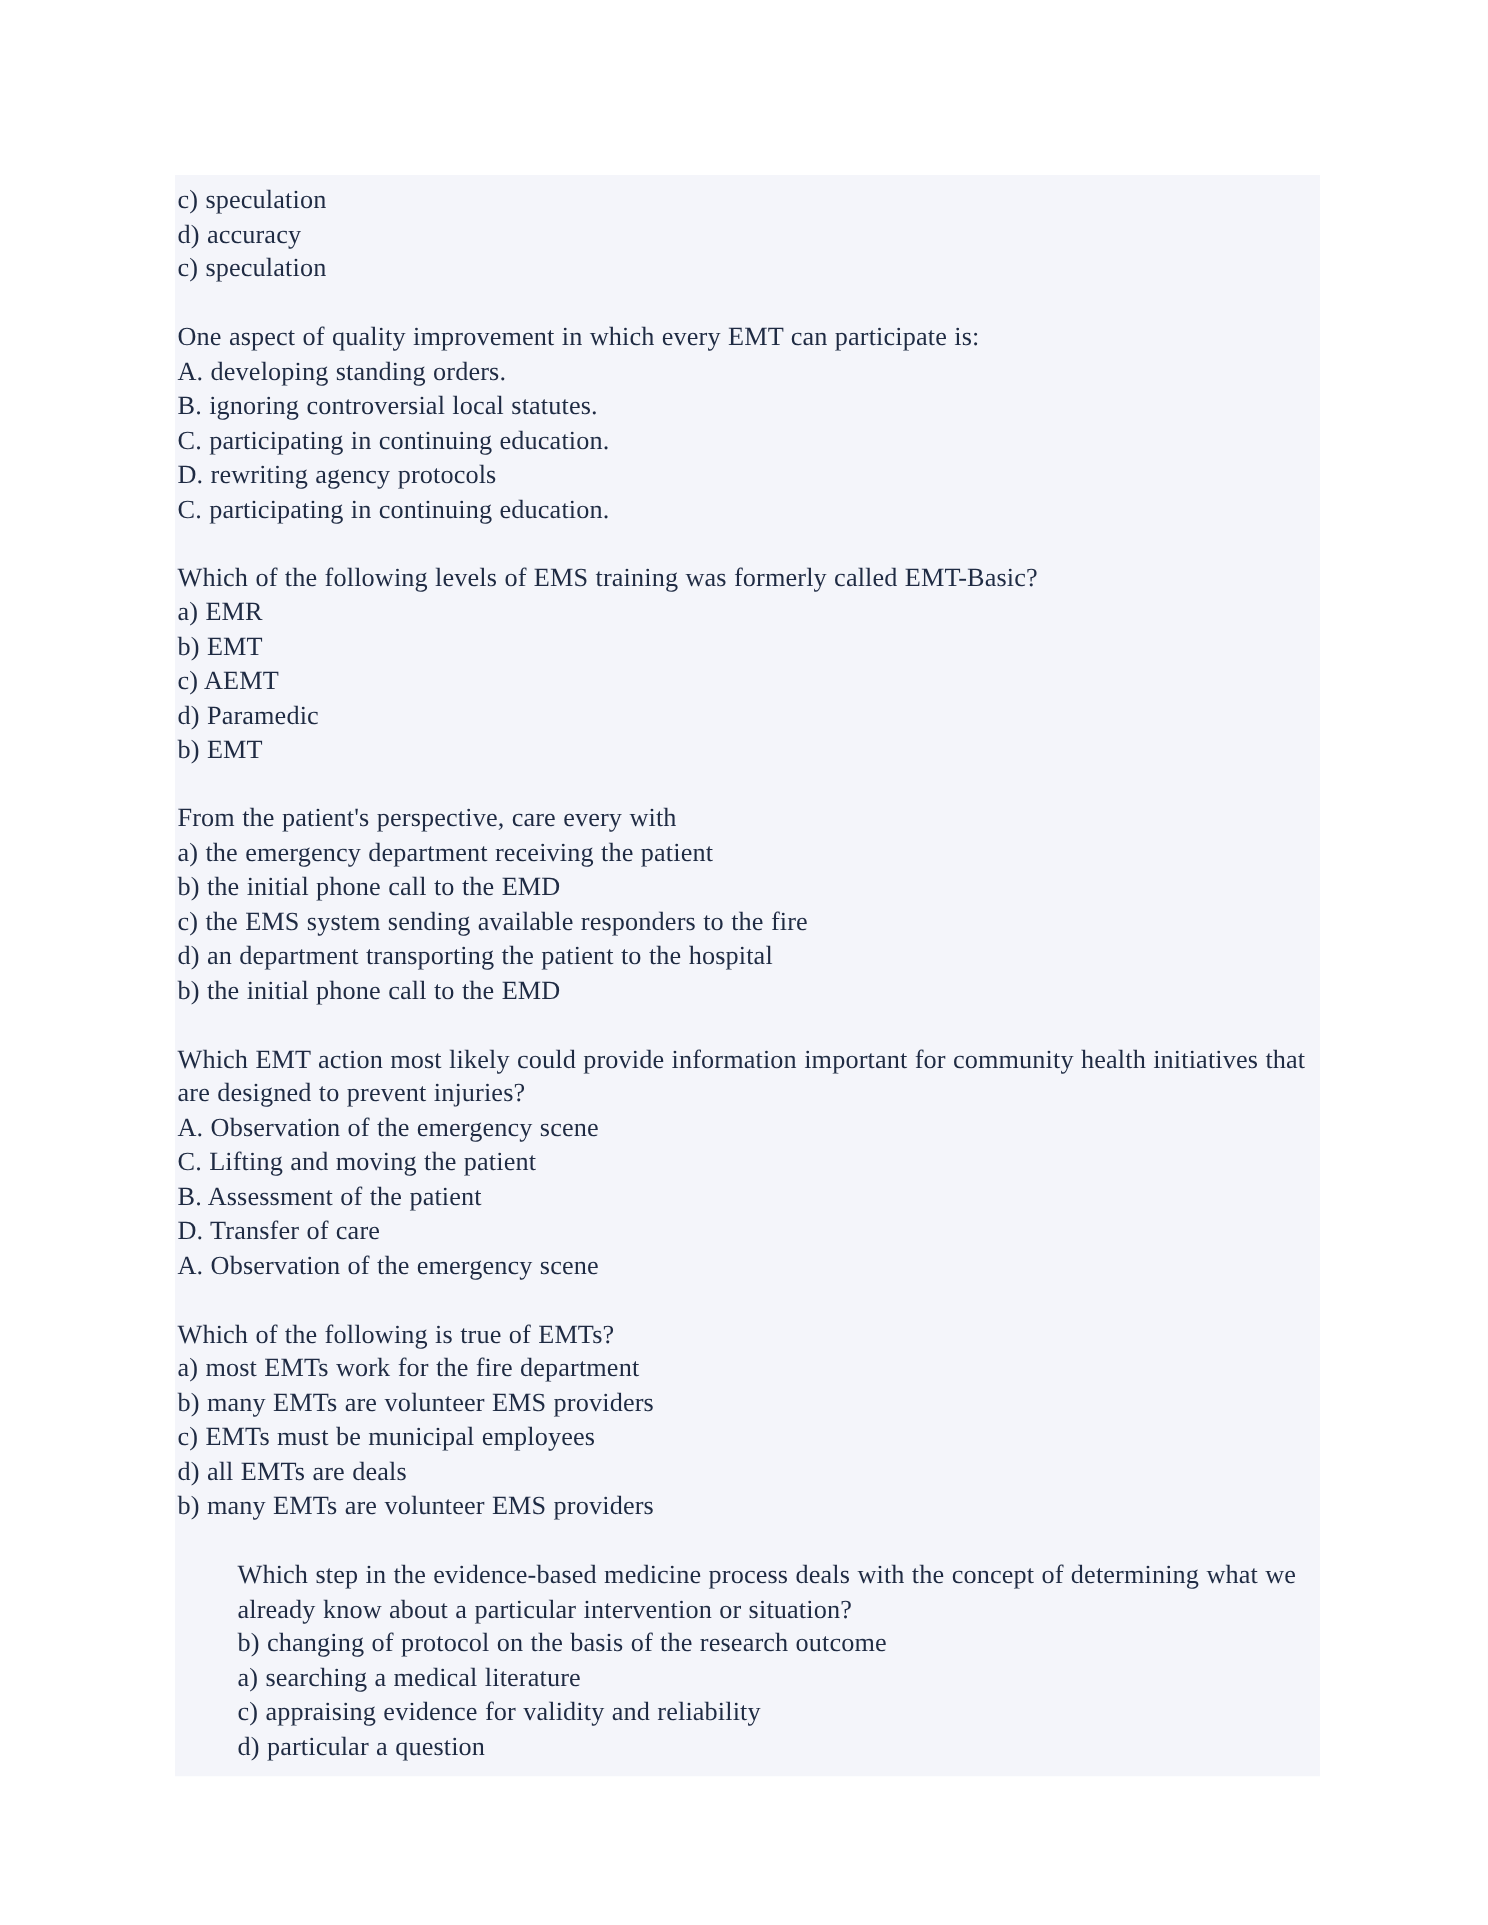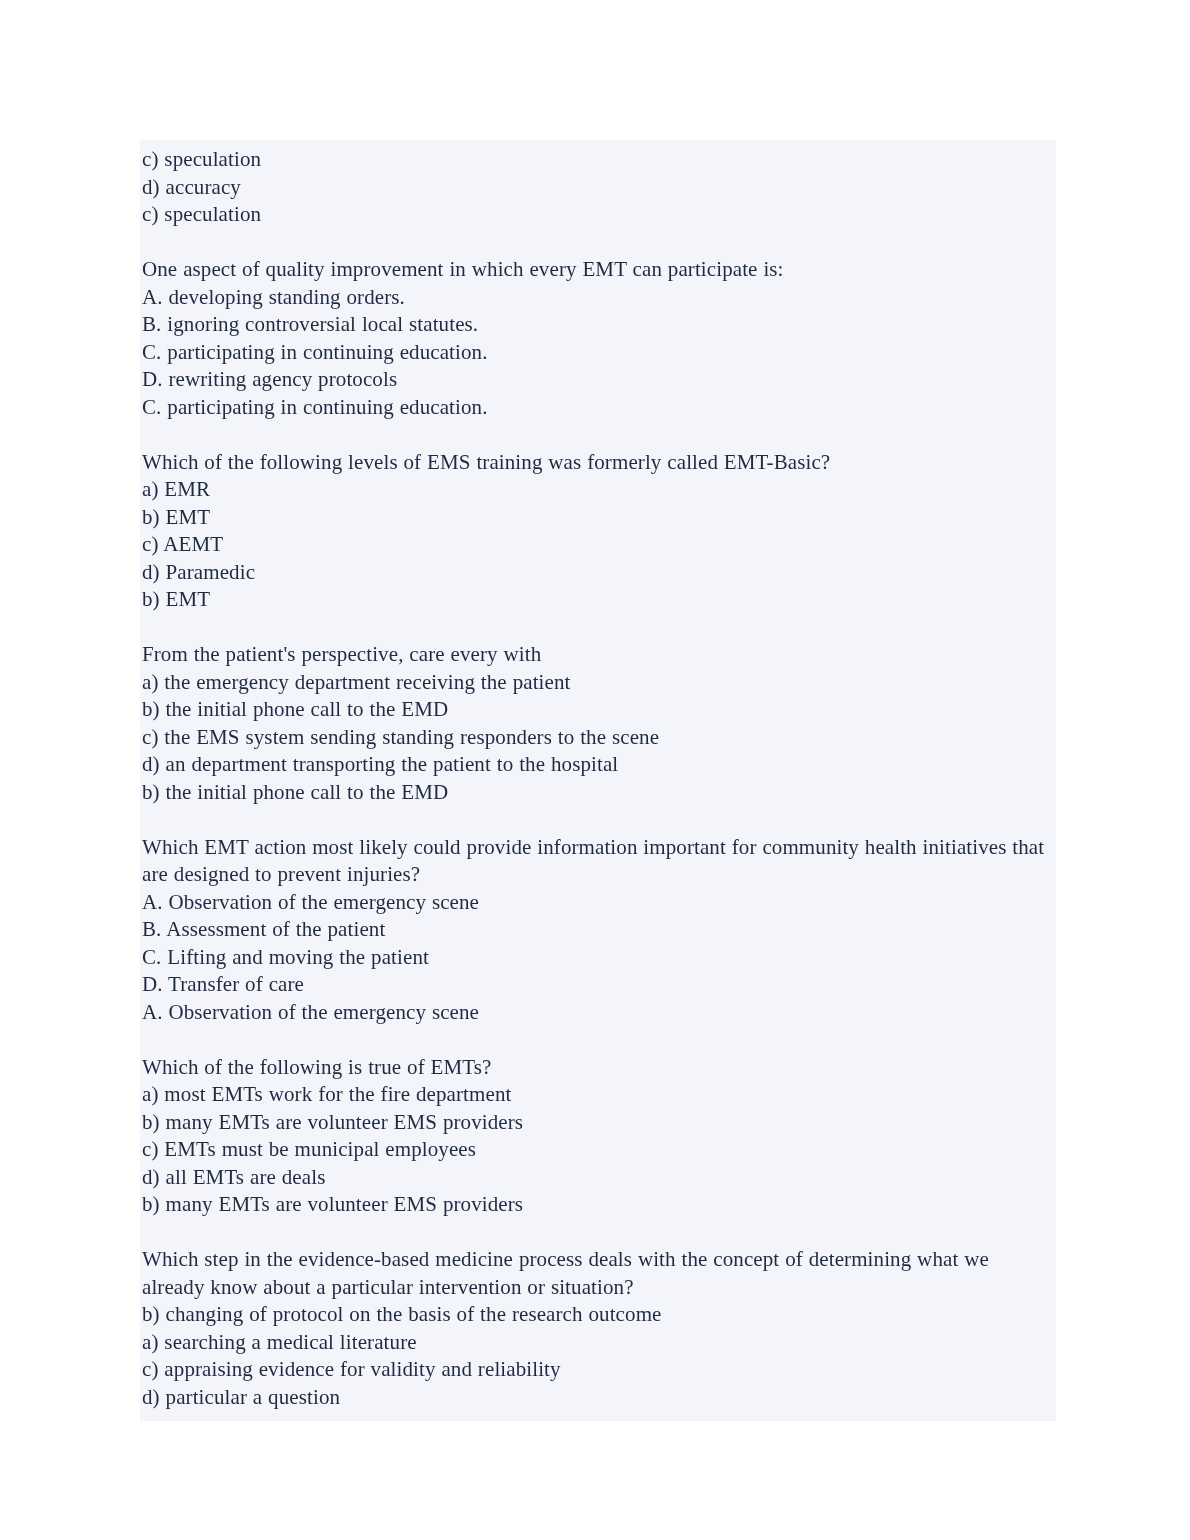--- a/index.html
+++ b/index.html
@@ -29,20 +29,21 @@
     width: 916px;
     min-height: 1258px;
     box-sizing: border-box;
     padding: 6px 2px 10px 2px;
   }
   .block {
     margin: 0 0 27.5px 0;
   }
   .block:last-child {
     margin-bottom: 0;
+    margin-left: 48px;
   }
   .line {
     font-size: 21px;
     line-height: 27.5px;
     letter-spacing: 0.1px;
     word-spacing: 0.5px;
   }
 </style>
 </head>
 <body style="background: rgb(255, 255, 255);">
@@ -67,29 +68,29 @@
         <div class="line">a) EMR</div>
         <div class="line">b) EMT</div>
         <div class="line">c) AEMT</div>
         <div class="line">d) Paramedic</div>
         <div class="line">b) EMT</div>
       </div>
       <div class="block">
         <div class="line">From the patient's perspective, care every with</div>
         <div class="line">a) the emergency department receiving the patient</div>
         <div class="line">b) the initial phone call to the EMD</div>
-        <div class="line">c) the EMS system sending standing responders to the scene</div>
+        <div class="line">c) the EMS system sending available responders to the fire</div>
         <div class="line">d) an department transporting the patient to the hospital</div>
         <div class="line">b) the initial phone call to the EMD</div>
       </div>
       <div class="block">
         <div class="line">Which EMT action most likely could provide information important for community health initiatives that are designed to prevent injuries?</div>
         <div class="line">A. Observation of the emergency scene</div>
+        <div class="line">C. Lifting and moving the patient</div>
         <div class="line">B. Assessment of the patient</div>
-        <div class="line">C. Lifting and moving the patient</div>
         <div class="line">D. Transfer of care</div>
         <div class="line">A. Observation of the emergency scene</div>
       </div>
       <div class="block">
         <div class="line">Which of the following is true of EMTs?</div>
         <div class="line">a) most EMTs work for the fire department</div>
         <div class="line">b) many EMTs are volunteer EMS providers</div>
         <div class="line">c) EMTs must be municipal employees</div>
         <div class="line">d) all EMTs are deals</div>
         <div class="line">b) many EMTs are volunteer EMS providers</div>

